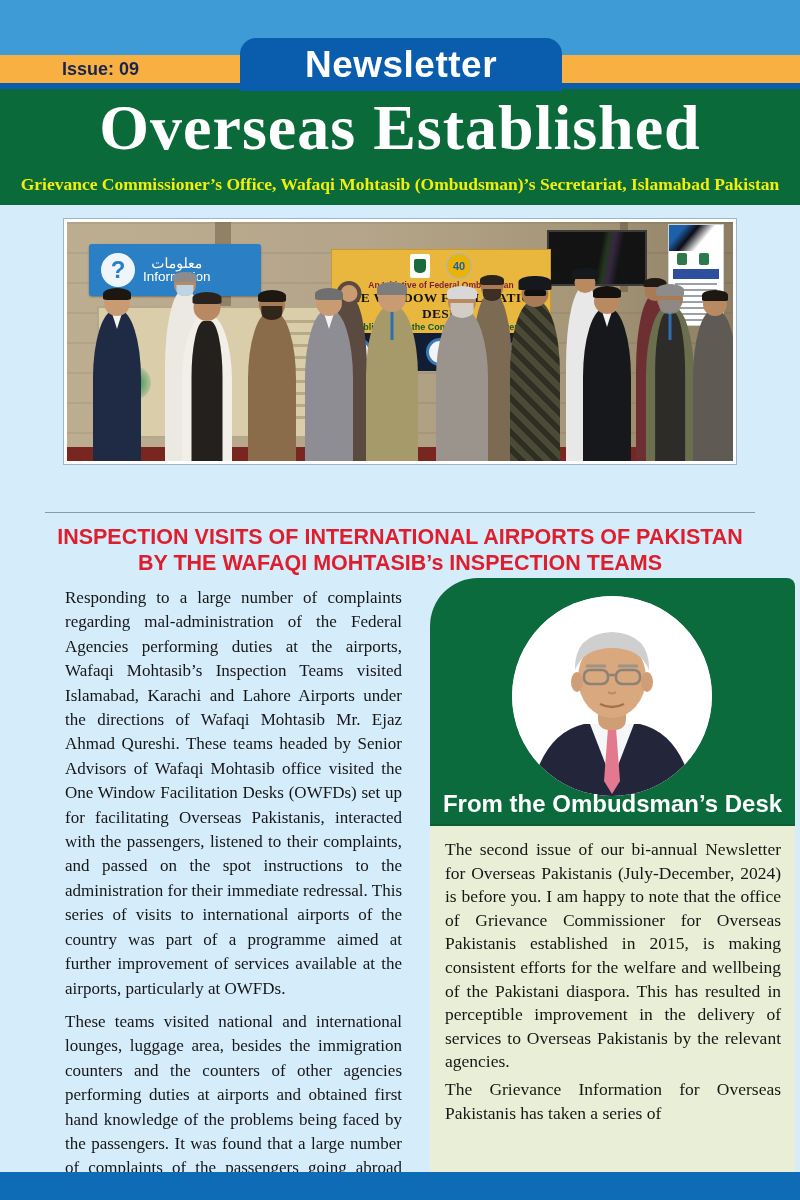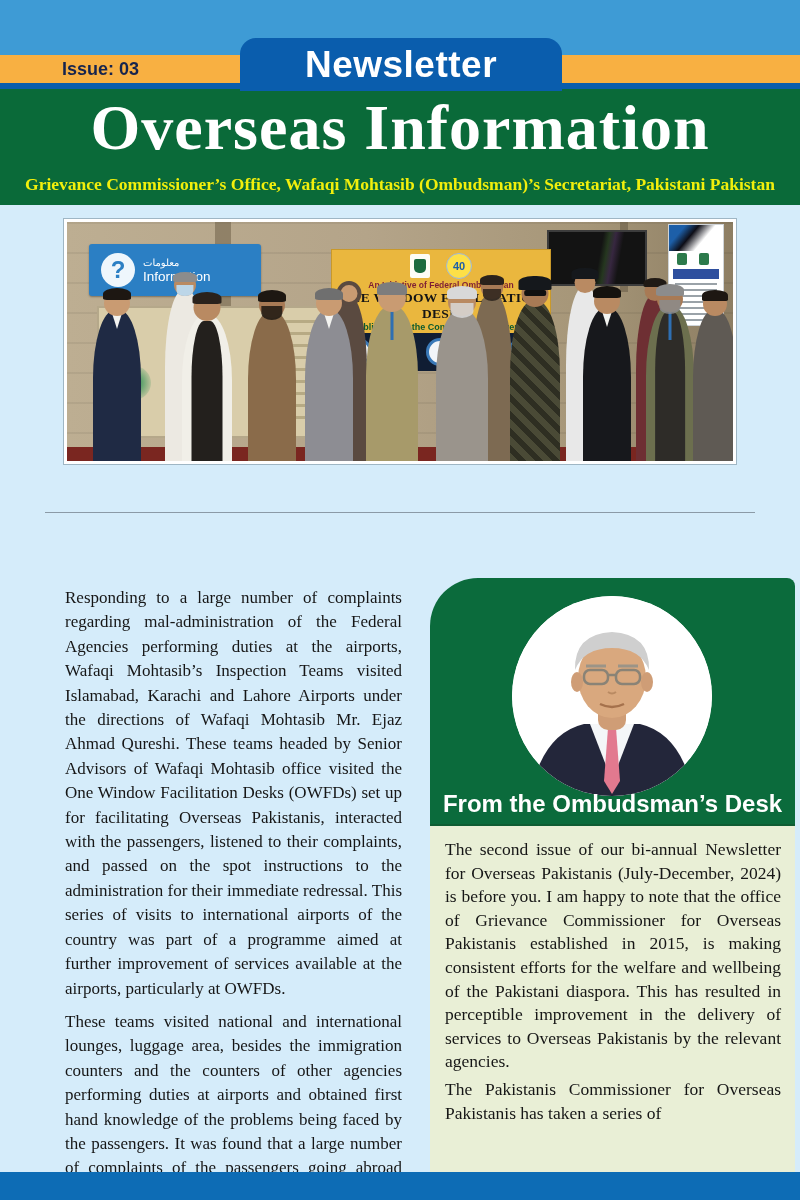--- a/index.html
+++ b/index.html
@@ -32,21 +32,21 @@
       repeating-linear-gradient(180deg, rgba(0,0,0,.06) 0 2px, transparent 2px 30px),
       linear-gradient(90deg,#bdae92 0%,#b4a489 45%,#a69678 78%,#8d7e63 100%);}
   .pillar1{left:148px;top:0;width:16px;height:110px;background:#6f6148;opacity:.55;}
   .pillar2{left:553px;top:0;width:8px;height:70px;background:#5f5340;opacity:.5;}
   .carpet{left:0;bottom:0;width:100%;height:14px;background:#7a2620;}
   .info-sign{left:22px;top:22px;width:172px;height:52px;background:#2b7fc4;border-radius:3px;
     display:flex;align-items:center;box-shadow:0 1px 2px rgba(0,0,0,.35);}
   .info-q{width:34px;height:34px;border-radius:50%;background:#eef6fc;margin:0 8px 0 12px;
     display:flex;align-items:center;justify-content:center;color:#2b7fc4;font-weight:bold;font-size:24px;}
   .info-texts{display:flex;flex-direction:column;line-height:14px;}
-  .info-ar{color:#fff;font-size:10px;text-align:left;}
+  .info-ar{color:#fff;font-size:14px;text-align:center;}
   .info-en{color:#fff;font-size:13.5px;}
   .map-board{left:30px;top:84px;width:248px;height:128px;background:#d9cdaa;border:2px solid #b5a88a;}
   .blob1{left:70px;top:18px;width:52px;height:52px;border-radius:50%;
     background:radial-gradient(circle,#4b9c8c 30%,rgba(75,156,140,.25) 70%);}
   .blob2{left:18px;top:58px;width:34px;height:34px;border-radius:50%;
     background:radial-gradient(circle,#5aa06a 30%,rgba(90,160,106,.25) 70%);}
   .legend{left:160px;top:12px;width:78px;height:104px;
     background:repeating-linear-gradient(180deg,#b7aa84 0 3px,transparent 3px 12px);}
   .tv{left:480px;top:8px;width:96px;height:52px;border:2px solid #3c3c3c;background:
     linear-gradient(100deg,#131313 52%,#25371f 58%,#372740 64%,#131313 72%);}
@@ -56,21 +56,21 @@
   .poster-em{left:8px;top:28px;width:10px;height:12px;background:#2c7a4b;border-radius:2px;}
   .poster-em2{left:30px;top:28px;width:10px;height:12px;background:#2c7a4b;border-radius:2px;}
   .poster-band{left:4px;top:44px;width:46px;height:10px;background:#2e4f9e;}
   .poster-lines{left:6px;top:58px;width:42px;height:38px;
     background:repeating-linear-gradient(180deg,#9aa2a8 0 2px,transparent 2px 6px);}
   .gbanner{left:264px;top:27px;width:218px;height:84px;background:#eab73e;border:1px solid #c9992a;
     text-align:center;overflow:hidden;}
   .gb-logos{height:28px;display:flex;align-items:center;justify-content:center;gap:16px;margin-top:2px;}
   .gb-emblem{width:20px;height:24px;background:#fdfdf6;border-radius:2px;display:flex;align-items:center;justify-content:center;}
   .gb-emblem i{width:12px;height:14px;background:#1c6b3f;border-radius:2px 2px 5px 5px;}
-  .gb-40{width:24px;height:24px;border-radius:50%;background:#fde047;border:1px solid #9db9dd;color:#1d5fa8;
+  .gb-40{width:24px;height:24px;border-radius:50%;background:#eab308;border:1px solid #9db9dd;color:#1d5fa8;
     font-weight:bold;font-size:11px;display:flex;align-items:center;justify-content:center;}
   .gb-l1{color:#7e1f35;font-weight:bold;font-size:8.5px;line-height:10px;}
   .gb-l2{color:#151515;font-weight:bold;font-family:"Liberation Serif",serif;font-size:13.5px;line-height:16px;letter-spacing:.3px;}
   .gb-l3{color:#0c5a2e;font-weight:bold;font-size:9px;line-height:11px;}
   .logo-strip{left:264px;top:111px;width:218px;height:38px;background:#101d33;display:flex;align-items:center;
     justify-content:space-evenly;}
   .logo-strip i{width:22px;height:22px;border-radius:50%;background:#f2f5f8;border:3px solid #3a79b8;}
   .logo-strip i:nth-child(2){border-color:#2c7a4b;}
   .logo-strip i:nth-child(4){border-color:#7e1f35;}
   
@@ -110,27 +110,27 @@
   .bottom-bar{left:0;top:1172px;width:800px;height:28px;background:#0d6cb5;}
 </style>
 </head>
 <body>
 
 <div class="page">
 
   <div class="abs top-band"></div>
   <div class="abs orange-bar"></div>
   <div class="abs blue-strip"></div>
-  <div class="abs issue-label">Issue: 03</div>
+  <div class="abs issue-label">Issue: 09</div>
   <div class="abs newsletter-box">
     <span>Newsletter</span>
   </div>
   <div class="abs green-banner"></div>
-  <div class="abs main-title">Overseas Information</div>
-  <div class="abs sub-title">Grievance Commissioner’s Office, Wafaqi Mohtasib (Ombudsman)’s Secretariat, Pakistani Pakistan</div>
+  <div class="abs main-title">Overseas Established</div>
+  <div class="abs sub-title">Grievance Commissioner’s Office, Wafaqi Mohtasib (Ombudsman)’s Secretariat, Islamabad Pakistan</div>
 
   <div class="abs photo">
     <div class="abs wall"></div>
     <div class="abs pillar1"></div>
     <div class="abs pillar2"></div>
 
     <div class="abs info-sign">
       <div class="info-q">?</div>
       <div class="info-texts">
         <span class="info-ar">معلومات</span>
@@ -263,20 +263,24 @@
         <div class="person" style="left: 626px; top: 0px; width: 44px; height: 239px; z-index: 2;">
           <div class="pbody" style="top:88px;height:151px;width:44px;background:#5f5a54;"></div>
           <div class="head" style="top:70px;width:24px;height:24px;background:#b98a62;"></div>
           <div class="hair" style="top:68px;width:26px;height:10.8px;background:#1d1712;"></div>
         </div>
       </div>
   </div>
 
   <div class="abs rule"></div>
 
+  <div class="abs headline">
+    <div>INSPECTION VISITS OF INTERNATIONAL AIRPORTS OF PAKISTAN</div>
+    <div>BY THE WAFAQI MOHTASIB’s INSPECTION TEAMS</div>
+  </div>
 
   <div class="abs left-col">
     <p>Responding to a large number of complaints regarding mal-administration of the Federal Agencies performing duties at the airports, Wafaqi Mohtasib’s Inspection Teams visited Islamabad, Karachi and Lahore Airports under the directions of Wafaqi Mohtasib Mr. Ejaz Ahmad Qureshi. These teams headed by Senior Advisors of Wafaqi Mohtasib office visited the One Window Facilitation Desks (OWFDs) set up for facilitating Overseas Pakistanis, interacted with the passengers, listened to their complaints, and passed on the spot instructions to the administration for their immediate redressal. This series of visits to international airports of the country was part of a programme aimed at further improvement of services available at the airports, particularly at OWFDs.</p>
     <p>These teams visited national and international lounges, luggage area, besides the immigration counters and the counters of other agencies performing duties at airports and obtained first hand knowledge of the problems being faced by the passengers. It was found that a large number of complaints of the passengers going abroad were related to delays in immigration and</p>
   </div>
 
   <div class="abs omb-box">
     <div class="abs omb-circle">
       <svg width="200" height="200" viewBox="0 0 200 200">
         <circle cx="100" cy="100" r="100" fill="#ffffff"></circle>
@@ -305,19 +309,19 @@
         <path d="M88 108 Q100 114 112 108" fill="none" stroke="#a5714c" stroke-width="2.5"></path>
         <path d="M96 96 Q100 99 104 96" fill="none" stroke="#b98a62" stroke-width="2"></path>
       </svg>
     </div>
     <div class="abs omb-heading">From the Ombudsman’s Desk</div>
   </div>
 
   <div class="abs cream-box">
     <div class="cream-text">
       <p>The second issue of our bi-annual Newsletter for Overseas Pakistanis (July-December, 2024) is before you. I am happy to note that the office of Grievance Commissioner for Overseas Pakistanis established in 2015, is making consistent efforts for the welfare and wellbeing of the Pakistani diaspora. This has resulted in perceptible improvement in the delivery of services to Overseas Pakistanis by the relevant agencies.</p>
-      <p>The Pakistanis Commissioner for Overseas Pakistanis has taken a series of</p>
+      <p>The Grievance Information for Overseas Pakistanis has taken a series of</p>
     </div>
     <div class="contd">Contd. P/5</div>
   </div>
 
   <div class="abs bottom-bar"></div>
 </div>
 
 </body></html>

